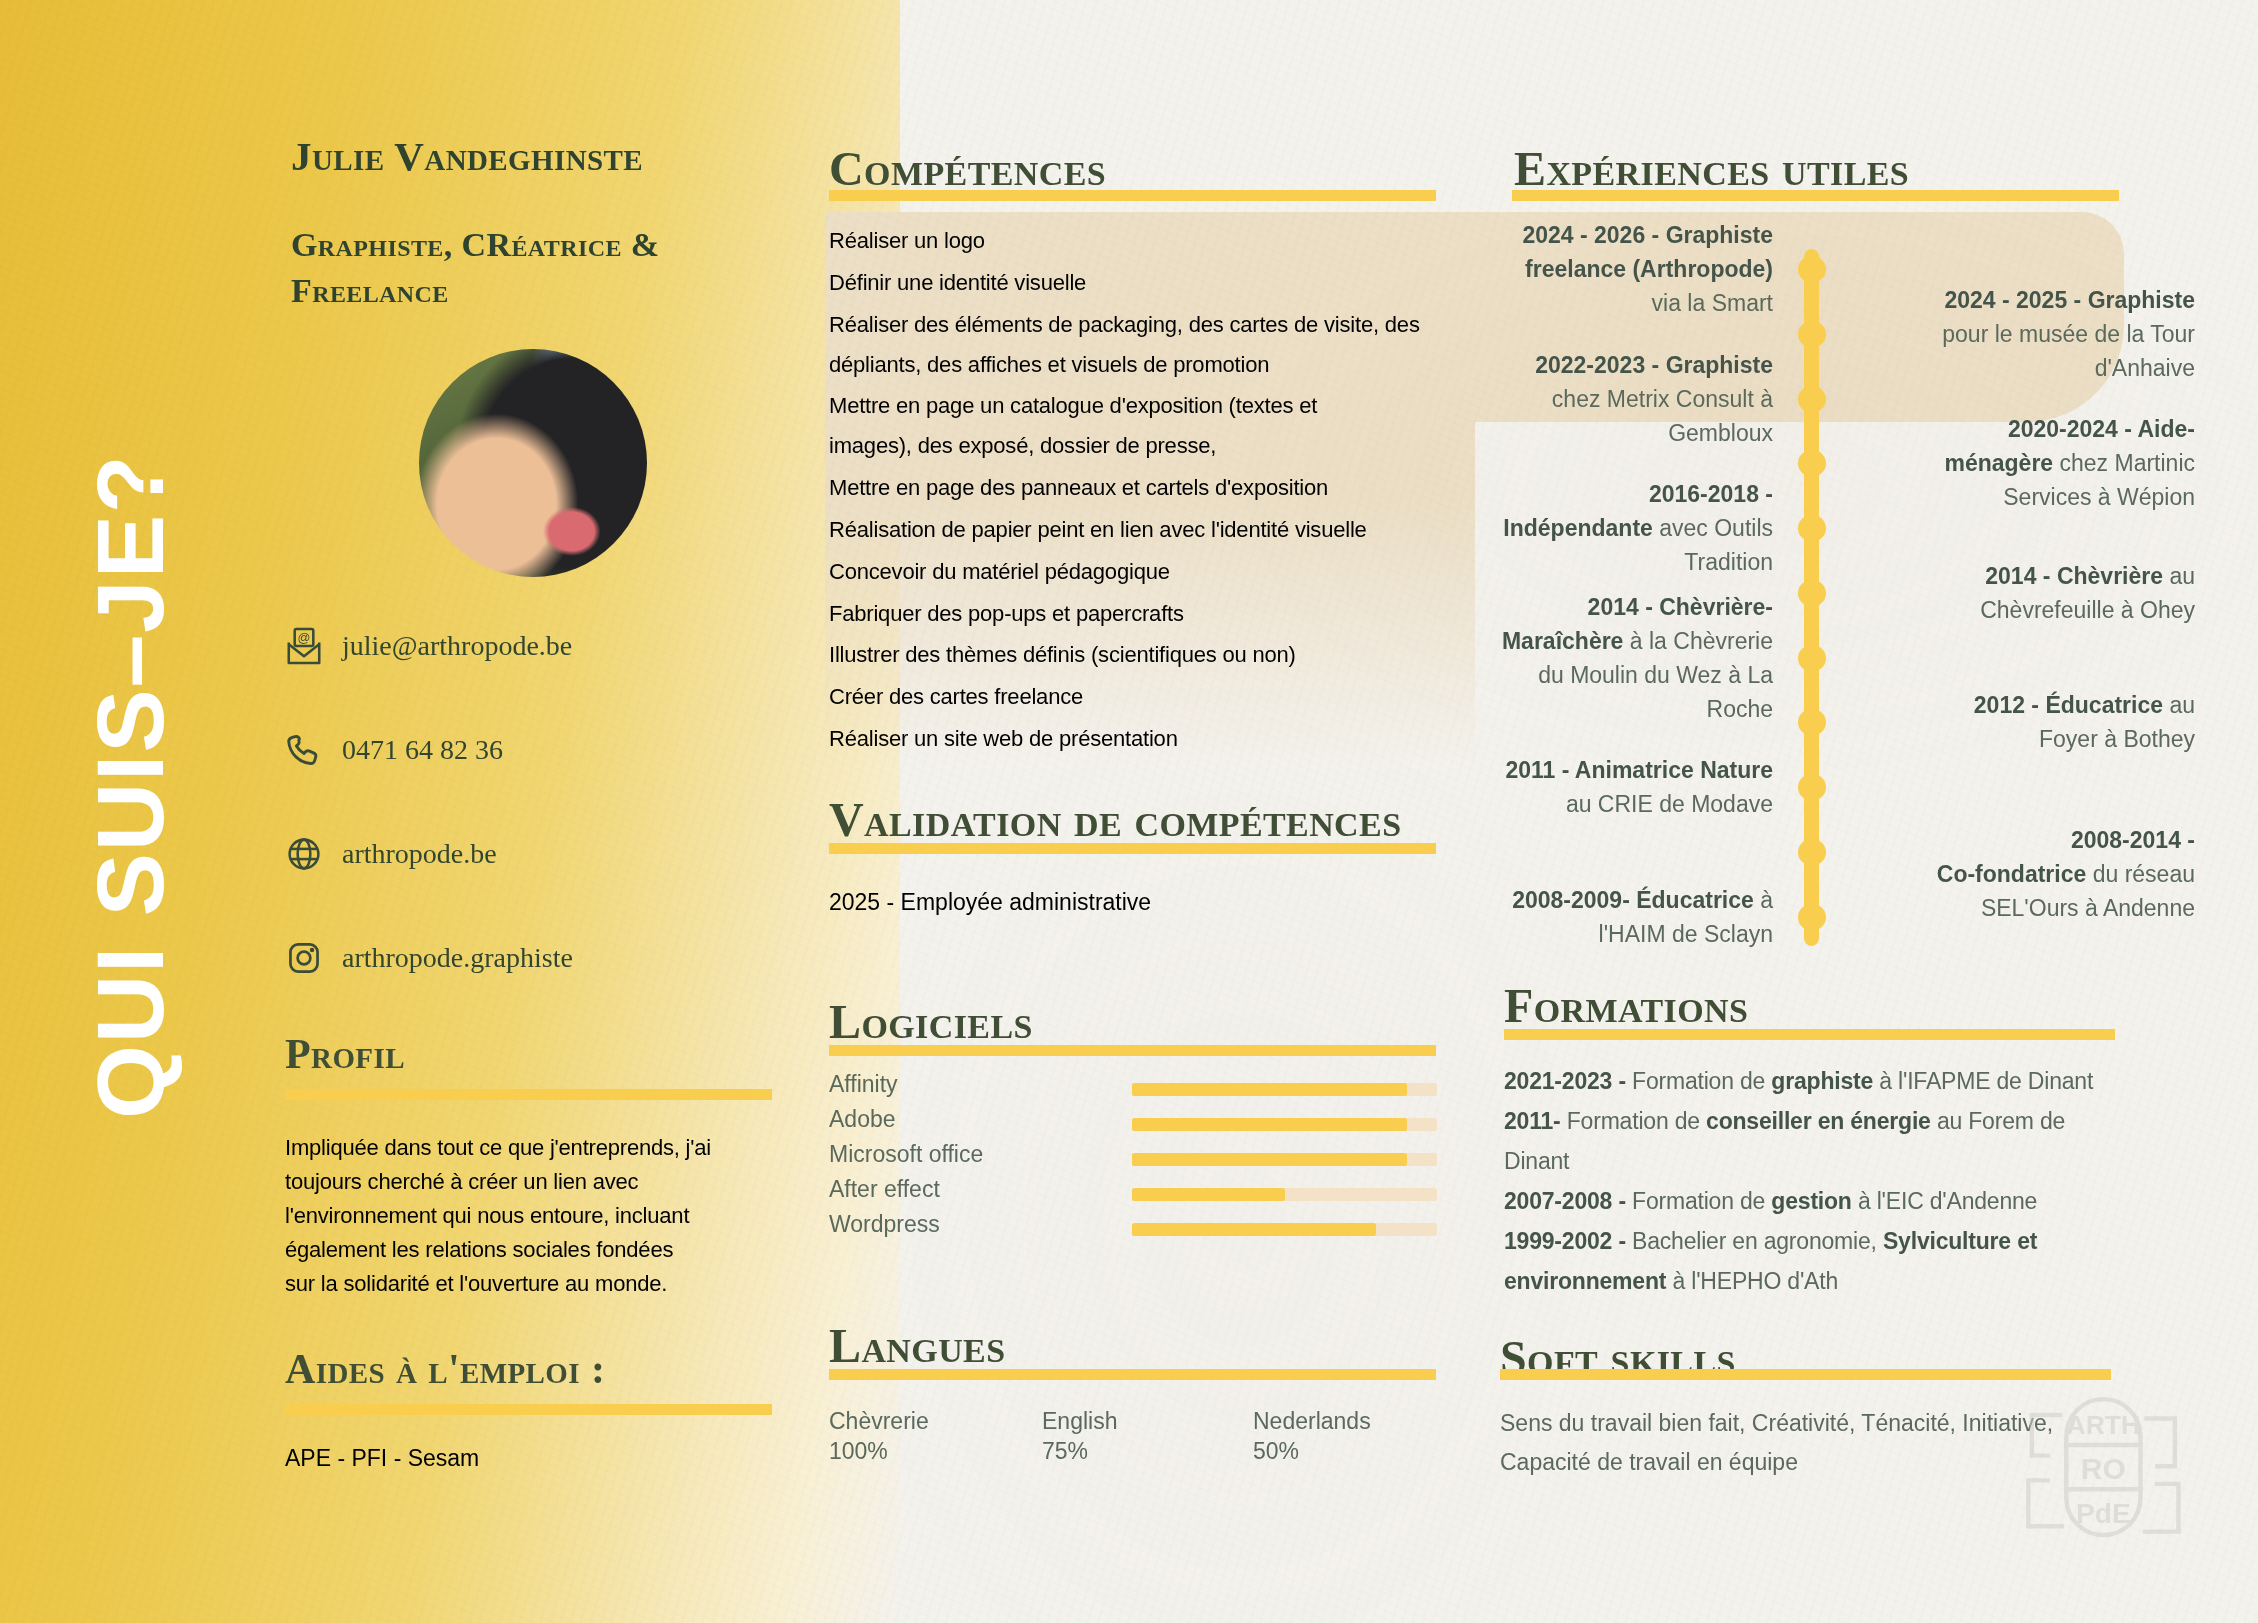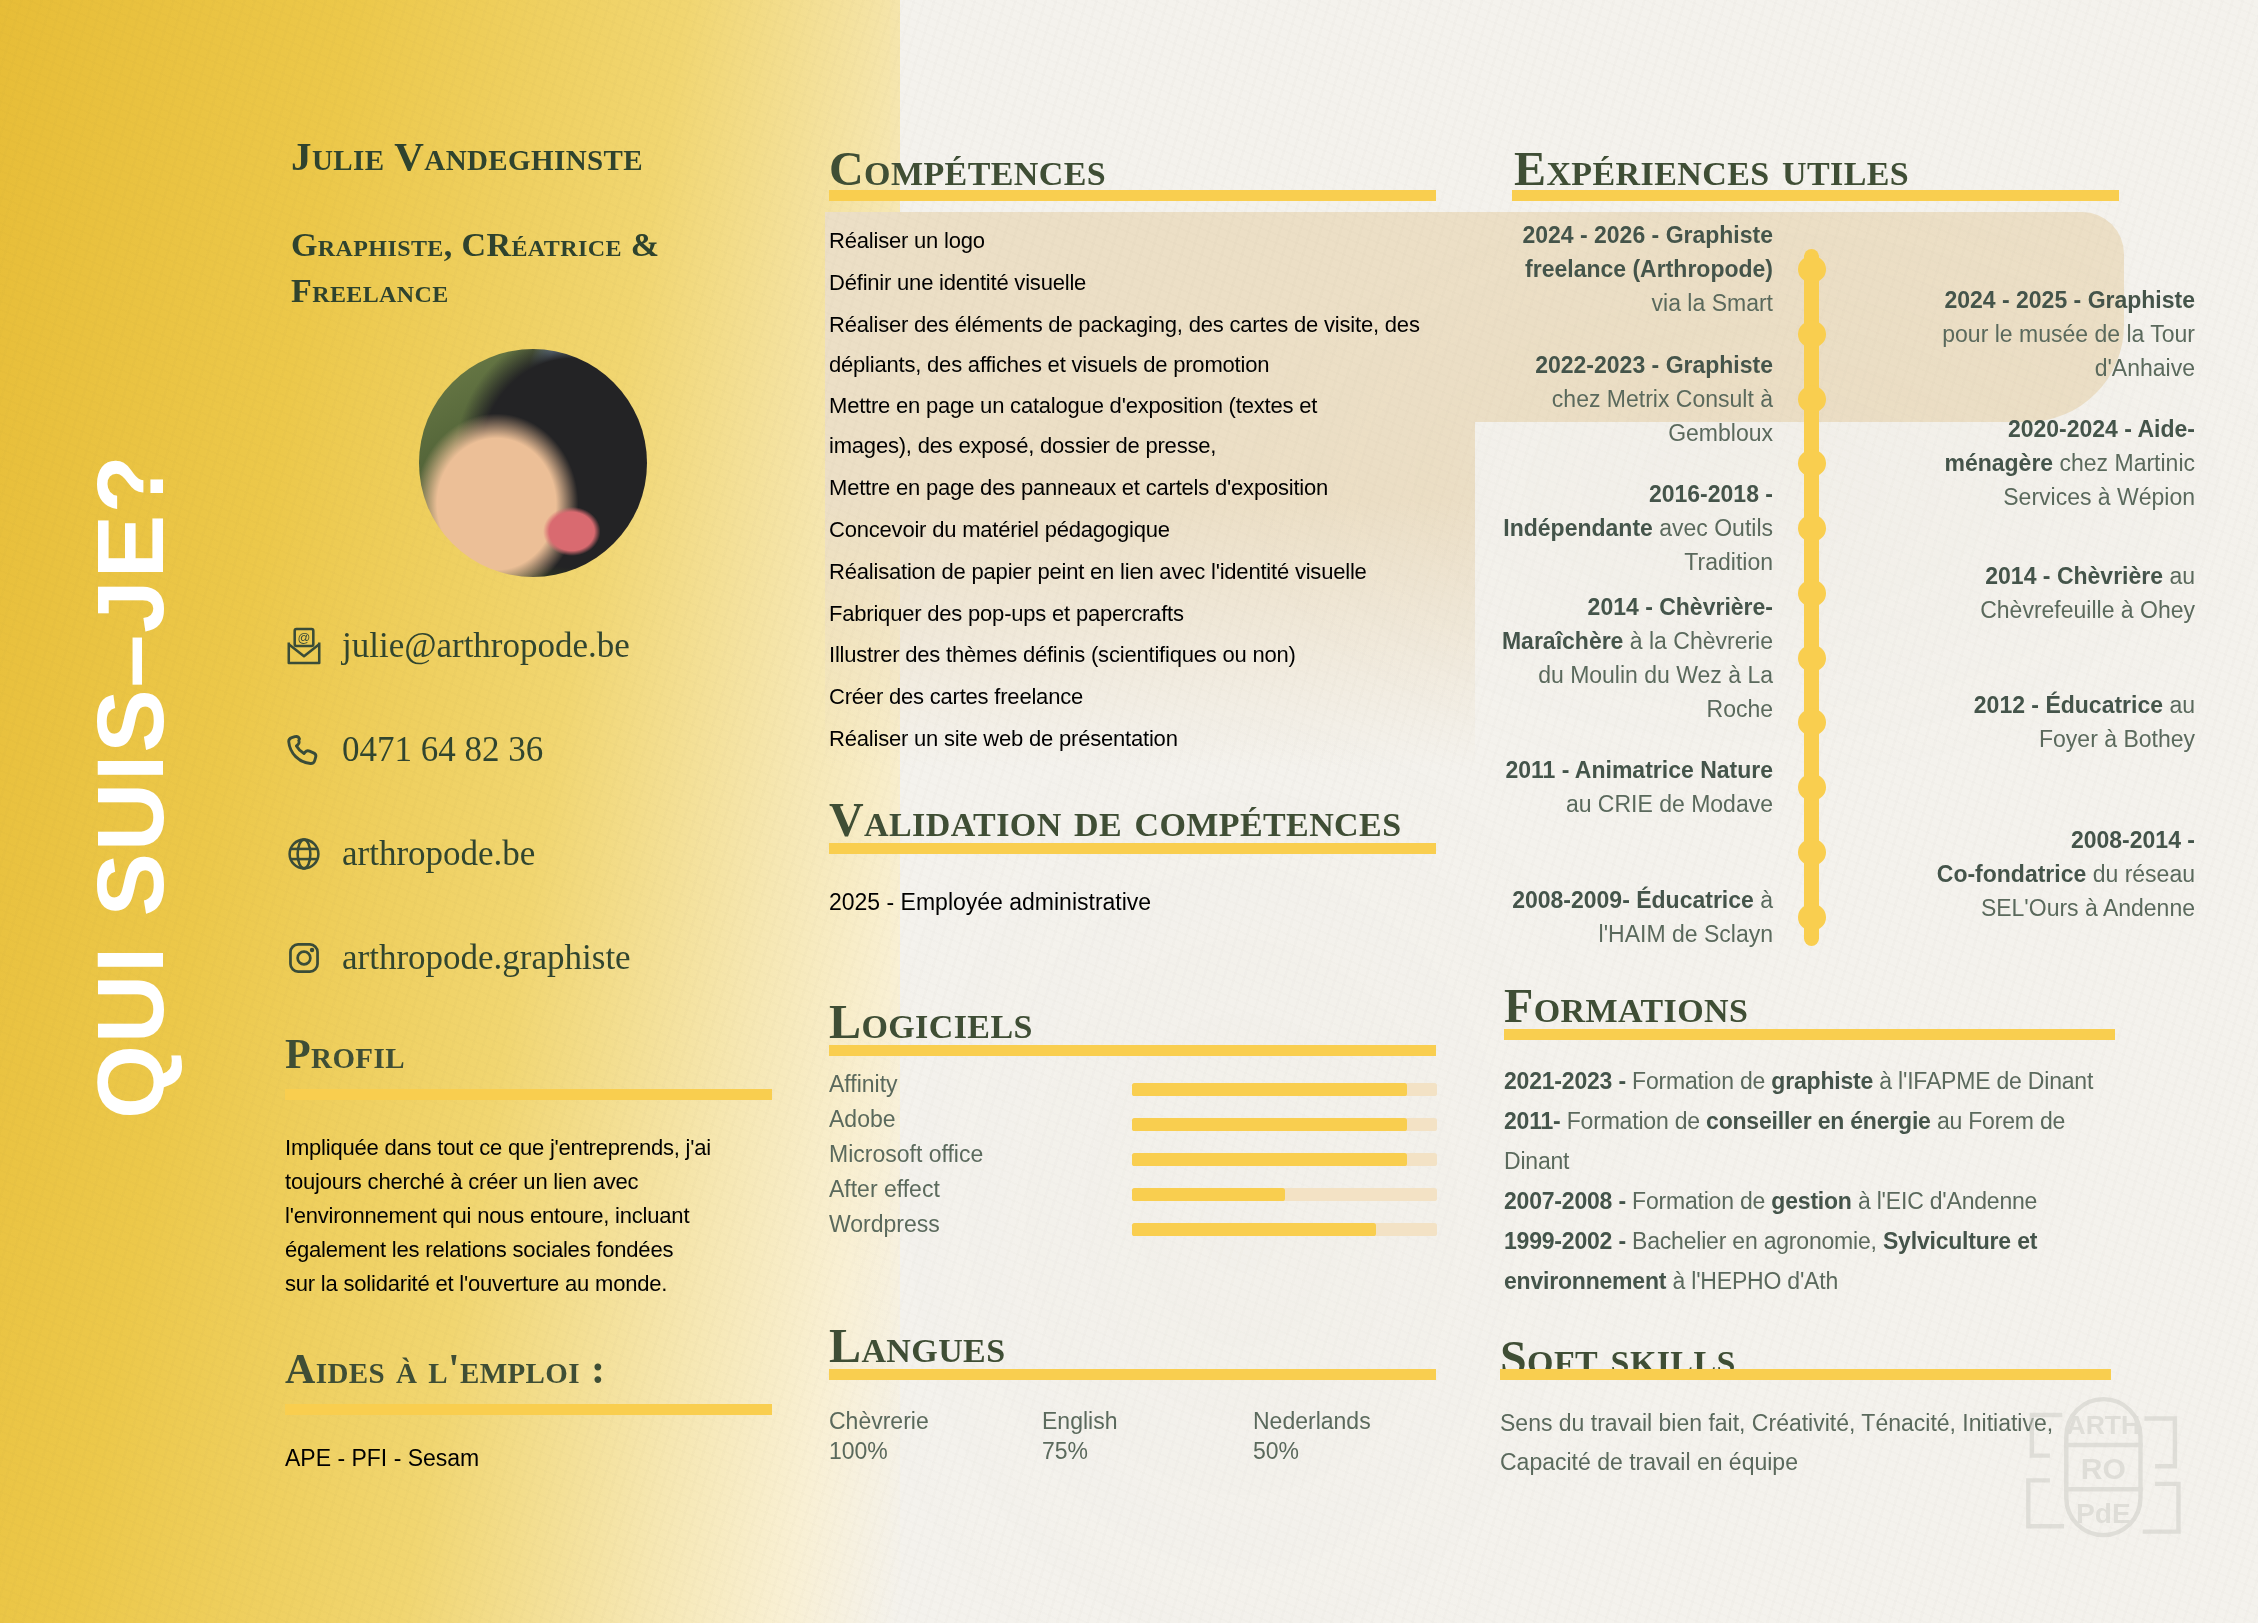--- a/index.html
+++ b/index.html
@@ -36,21 +36,21 @@
       radial-gradient(41px 35px at 67% 80%, #d96a70 0 55%, rgba(217,106,112,0) 70%),
       radial-gradient(132px 146px at 34% 68%, #ecbf97 0 45%, rgba(236,191,151,0) 62%),
       radial-gradient(168px 190px at 67% 50%, #232325 0 55%, rgba(35,35,37,0) 70%),
       radial-gradient(106px 84px at 83% 10%, #a9cdea 0 58%, rgba(169,205,234,0) 75%),
       linear-gradient(150deg,#6f7f4a 0%,#4a5c33 45%,#32411f 100%);}
   .vtitle{position:absolute;left:76px;top:1119px;width:609px;transform:rotate(-90deg);
     transform-origin:0 0;color:#ffffff;font-size:95px;font-weight:600;letter-spacing:1.8px;
     text-align:center;white-space:nowrap;}
   .contact-row{position:absolute;left:282px;display:flex;align-items:center;gap:16px;transform:translateY(-50%);}
   .contact-row svg{width:44px;height:44px;color:#3a4c38;flex:0 0 auto;}
-  .contact-row .val{font-family:"Liberation Serif",serif;font-size:35px;color:#31452f;}
+  .contact-row .val{font-family:"Liberation Serif",serif;font-size:28px;color:#31452f;}
   .profil-head{left:285px;top:1030px;font-size:42px;}
   .profil-text{position:absolute;left:285px;top:1131px;width:494px;font-size:22px;line-height:34px;
     letter-spacing:-0.2px;white-space:pre-line;}
   .aides-head{left:285px;top:1345px;font-size:42px;}
   .aides-text{position:absolute;left:285px;top:1445px;font-size:23px;}
   
   .c2h{left:829px;top:141px;font-size:48px;}
   .skills{position:absolute;left:829px;top:221px;width:642px;font-size:22px;line-height:40px;
     letter-spacing:-0.2px;}
   .skills div{margin-bottom:1.8px;white-space:pre-line;}
@@ -152,22 +152,22 @@
   <div class="h-serif c2h">Compétences</div>
   <div class="rule" style="left:829px;top:190px;width:607px;"></div>
   <div class="skills body-txt" id="skills">
       <div>Réaliser un logo</div>
       <div>Définir une identité visuelle</div>
       <div>Réaliser des éléments de packaging, des cartes de visite, des
 dépliants, des affiches et visuels de promotion</div>
       <div>Mettre en page un catalogue d'exposition (textes et
 images), des exposé, dossier de presse,</div>
       <div>Mettre en page des panneaux et cartels d'exposition</div>
+      <div>Réalisation de papier peint en lien avec l'identité visuelle</div>
       <div>Concevoir du matériel pédagogique</div>
-      <div>Réalisation de papier peint en lien avec l'identité visuelle</div>
       <div>Fabriquer des pop-ups et papercrafts</div>
       <div>Illustrer des thèmes définis (scientifiques ou non)</div>
       <div>Créer des cartes freelance</div>
       <div>Réaliser un site web de présentation</div>
     </div>
 
   <div class="h-serif" style="left:829px;top:792px;font-size:48px;">Validation de compétences</div>
   <div class="rule" style="left:829px;top:843px;width:607px;"></div>
   <div class="validation-item body-txt" id="validation">2025 - Employée administrative</div>
 

